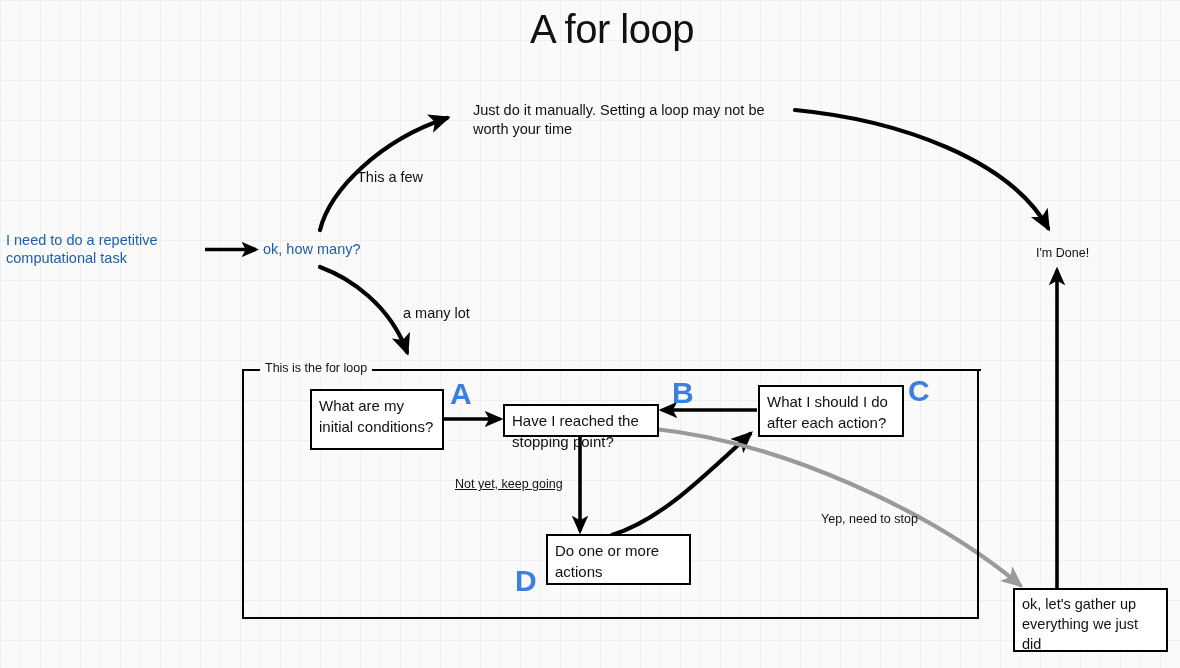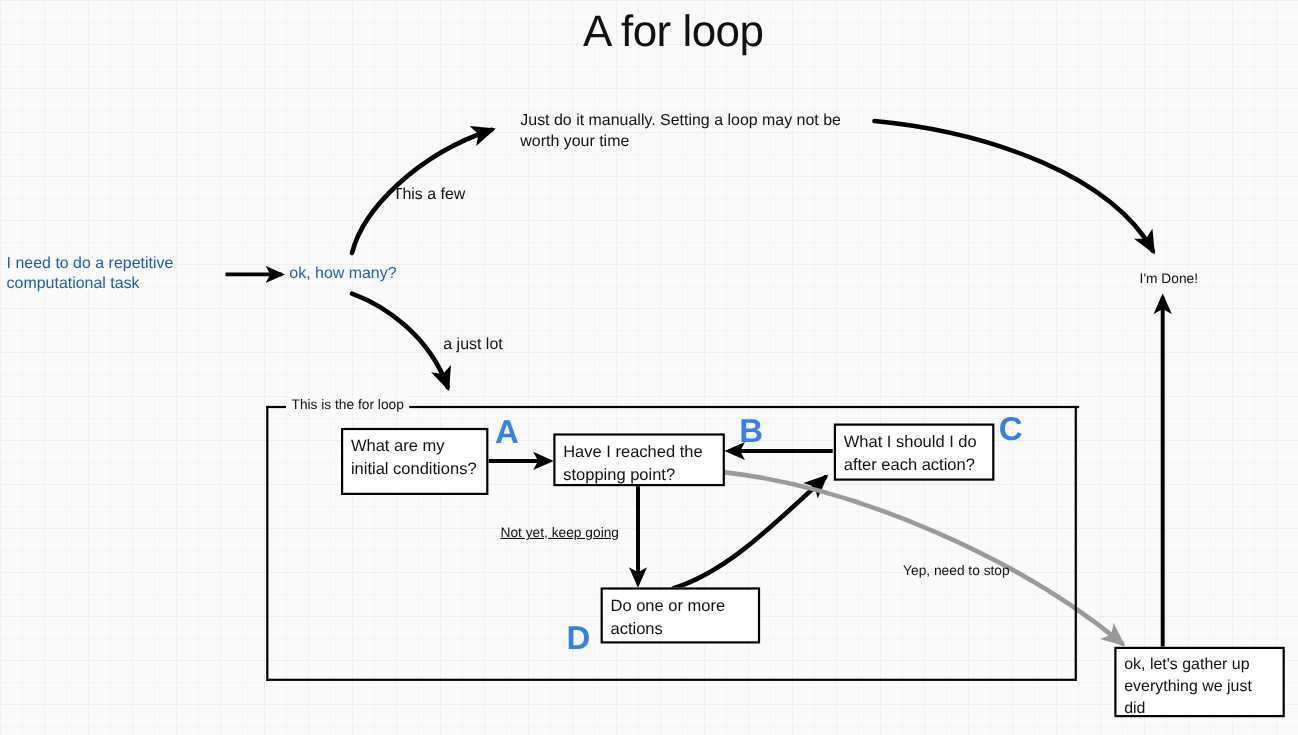--- a/index.html
+++ b/index.html
@@ -180,35 +180,35 @@
   </svg>
 
   <div class="node" id="page-title">A for loop</div>
 
   <div class="node blue-text" style="left:6px; top:231px; width:185px;">I need to do a repetitive computational task</div>
 
   <div class="node blue-text" style="left:263px; top:240px; width:130px;">ok, how many?</div>
 
   <div class="node plain-text" style="left:357px; top:168px; width:120px;">This a few</div>
 
-  <div class="node plain-text" style="left:403px; top:304px; width:120px;">a just lot</div>
+  <div class="node plain-text" style="left:403px; top:304px; width:120px;">a many lot</div>
 
   <div class="node plain-text" style="left:473px; top:101px; width:310px;">Just do it manually. Setting a loop may not be worth your time</div>
 
   <div class="node small-text" style="left:1036px; top:245px; width:90px;">I'm Done!</div>
 
   <div class="node" id="forloop-container"></div>
   <div id="forloop-top-left"></div>
   <div id="forloop-top-right"></div>
   <div id="forloop-label">This is the for loop</div>
 
   <div class="node box" style="left:310px; top:389px; width:134px; height:61px;">What are my initial conditions?</div>
   <div class="node letter-label" style="left:450px; top:379px;">A</div>
 
-  <div class="node box" style="left:503px; top:394px; width:156px; height:48px;">Have I reached the stopping point?</div>
+  <div class="node box" style="left:503px; top:404px; width:156px; height:33px;">Have I reached the stopping point?</div>
   <div class="node letter-label" style="left:672px; top:378px;">B</div>
 
   <div class="node box" style="left:758px; top:385px; width:146px; height:52px;">What I should I do after each action?</div>
   <div class="node letter-label" style="left:908px; top:376px;">C</div>
 
   <div class="node box" style="left:546px; top:534px; width:145px; height:51px;">Do one or more actions</div>
   <div class="node letter-label" style="left:515px; top:566px;">D</div>
 
   <div class="node small-text" style="left:455px; top:476px; width:140px;text-decoration:underline;">Not yet, keep going</div>
 

